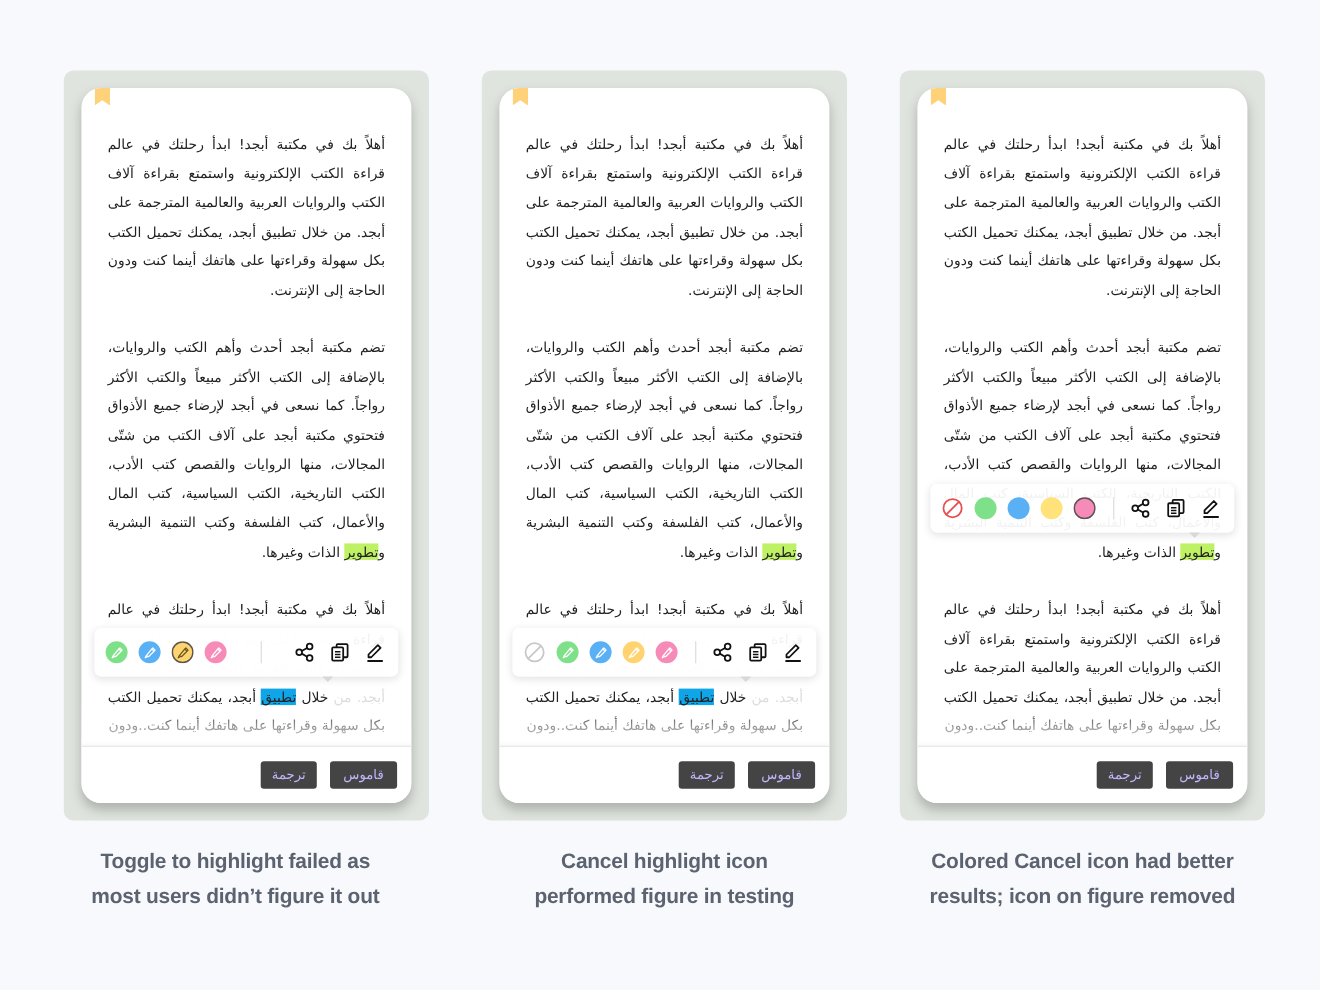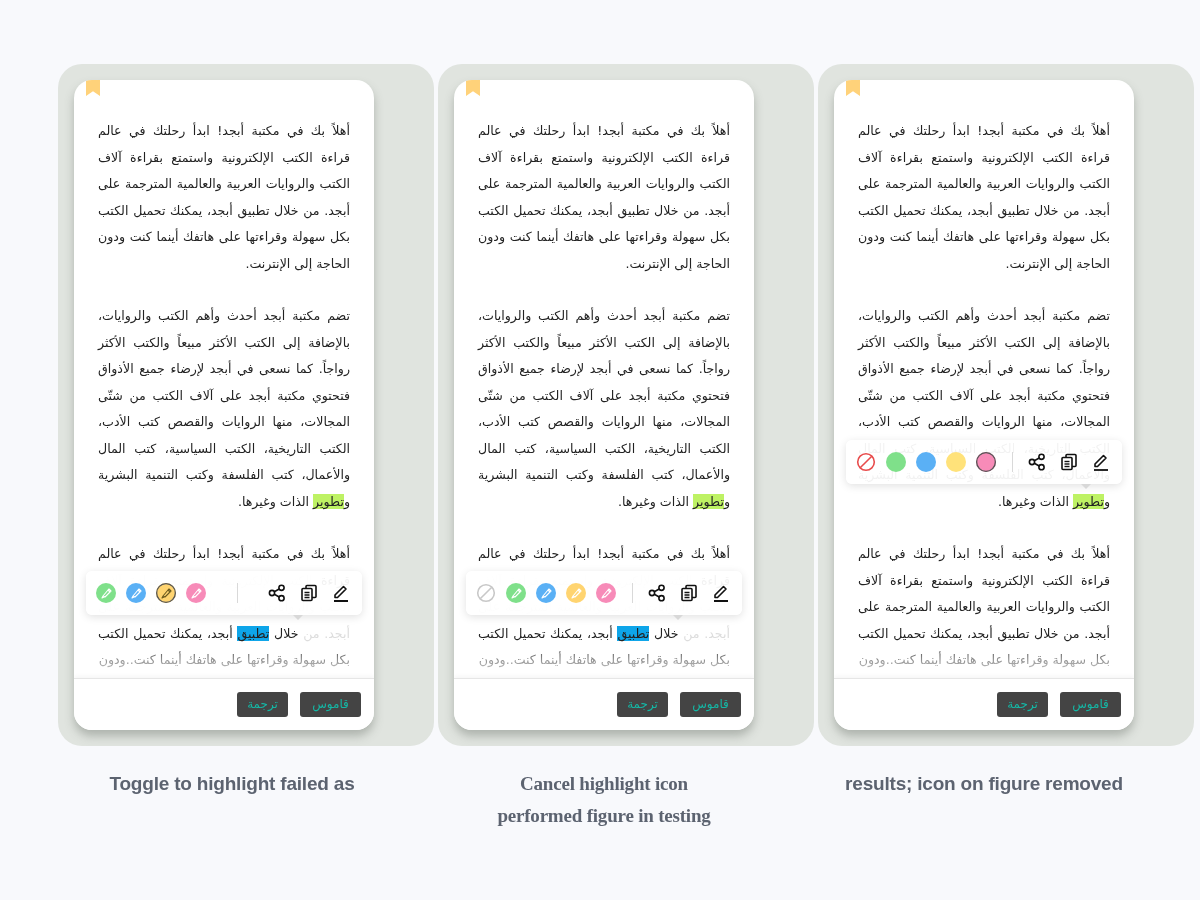--- a/index.html
+++ b/index.html
@@ -1,21 +1,21 @@
 <!DOCTYPE html>
 <html><head>
 <meta charset="utf-8">
 <style>
   * { box-sizing: border-box; margin: 0; padding: 0; }
   html, body { width: 1200px; height: 900px; background: #f8f9fc; overflow: hidden; }
   body { position: relative; font-family: "DejaVu Sans", sans-serif; }
 
   .frame {
-    position: absolute; top: 64px; width: 376px; height: 682px;
-    background: #e0e4df; border-radius: 24px;
+    position: absolute; top: 64px; width: 332px; height: 682px;
+    background: #e0e4df; border-radius: 9px;
   }
   .phone {
     position: absolute; left: 16px; top: 16px; width: 300px; height: 650px;
     background: #ffffff; border-radius: 18px; overflow: hidden;
     box-shadow: 0 6px 10px rgba(80,90,80,0.35);
   }
   .bookmark {
     position: absolute; left: 12px; top: 0; width: 14px; height: 16px;
     background: #ffd27a;
     clip-path: polygon(0 0, 100% 0, 100% 100%, 50% 70%, 0 100%);
@@ -33,21 +33,21 @@
     position: absolute; left: 0; right: 0; top: 560px; height: 38px;
     background: linear-gradient(to bottom, rgba(255,255,255,0), rgba(255,255,255,0.95));
   }
   .footer {
     position: absolute; left: 0; right: 0; bottom: 0; height: 52px;
     background: #fff; border-top: 1px solid #e6e6e6;
     box-shadow: 0 -2px 4px rgba(0,0,0,0.04);
   }
   .fbtn {
     position: absolute; top: 13px; height: 25px; border-radius: 3px;
-    background: #444444; color: #14b8a6; font-size: 12px; line-height: 25px; text-align: center;
+    background: #444444; color: #c4b5fd; font-size: 12px; line-height: 25px; text-align: center;
     direction: rtl;
   }
   .btn-dict { right: 13px; width: 61px; }
   .btn-trans { right: 86px; width: 51px; }
 
   .toolbar {
     position: absolute; height: 44px; background: #fff; border-radius: 6px;
     box-shadow: 0 2px 8px rgba(0,0,0,0.12);
     background: rgba(255,255,255,0.94);
   }
@@ -145,22 +145,23 @@
         </svg>
       <div class="notch" style="left:207px;"></div>
     </div>
 
     <div class="footer">
       <div class="fbtn btn-dict">قاموس</div>
       <div class="fbtn btn-trans">ترجمة</div>
     </div>
   </div>
 </div>
-<div class="caption" style="left:66px;">
+<div class="caption" style="left:48px;">
   <div>Toggle to highlight failed as</div>
+  <div>most users didn’t figure it out</div>
 </div>
 
 <div class="frame" style="left:438px;">
   <div class="phone">
     <div class="bookmark"></div>
     <div class="text-area">
       <p class="para">أهلاً بك في مكتبة أبجد! ابدأ رحلتك في عالم قراءة الكتب الإلكترونية واستمتع بقراءة آلاف الكتب والروايات العربية والعالمية المترجمة على أبجد. من خلال تطبيق أبجد، يمكنك تحميل الكتب بكل سهولة وقراءتها على هاتفك أينما كنت ودون الحاجة إلى الإنترنت.</p>
       <p class="para"><span>تضم مكتبة أبجد أحدث وأهم الكتب والروايات، بالإضافة إلى الكتب الأكثر مبيعاً والكتب الأكثر رواجاً. كما نسعى في أبجد لإرضاء جميع الأذواق فتحتوي مكتبة أبجد على آلاف الكتب من شتّى المجالات، منها الروايات والقصص كتب الأدب، الكتب التاريخية، الكتب السياسية، كتب المال والأعمال، كتب الفلسفة وكتب التنمية البشرية و</span><span class="hl-pink">تطوير</span><span> الذات وغيرها.</span></p>
       <p class="para"><span>أهلاً بك في مكتبة أبجد! ابدأ رحلتك في عالم قراءة</span> <span style="color:#ddd">الكتب الإلكترونية واستمتع بقراءة آلاف الكتب والروايات العربية والعالمية المترجمة على أبجد. من</span> <span>خلال </span><span class="hl-yellow">تطبيق</span><span> أبجد، يمكنك تحميل الكتب بكل سهولة وقراءتها على هاتفك أينما كنت..ودون</span></p>
     </div>
@@ -205,21 +206,21 @@
         </svg>
       <div class="notch" style="left:207px;"></div>
     </div>
 
     <div class="footer">
       <div class="fbtn btn-dict">قاموس</div>
       <div class="fbtn btn-trans">ترجمة</div>
     </div>
   </div>
 </div>
-<div class="caption" style="left:438px;font-family:Liberation Serif, serif;">
+<div class="caption" style="left:438px;">
   <div>Cancel highlight icon</div>
   <div>performed figure in testing</div>
 </div>
 
 <div class="frame" style="left:818px;">
   <div class="phone">
     <div class="bookmark"></div>
     <div class="text-area">
       <p class="para">أهلاً بك في مكتبة أبجد! ابدأ رحلتك في عالم قراءة الكتب الإلكترونية واستمتع بقراءة آلاف الكتب والروايات العربية والعالمية المترجمة على أبجد. من خلال تطبيق أبجد، يمكنك تحميل الكتب بكل سهولة وقراءتها على هاتفك أينما كنت ودون الحاجة إلى الإنترنت.</p>
       <p class="para"><span>تضم مكتبة أبجد أحدث وأهم الكتب والروايات، بالإضافة إلى الكتب الأكثر مبيعاً والكتب الأكثر رواجاً. كما نسعى في أبجد لإرضاء جميع الأذواق فتحتوي مكتبة أبجد على آلاف الكتب من شتّى المجالات، منها الروايات والقصص كتب الأدب، الكتب التاريخية، الكتب السياسية، كتب المال والأعمال، كتب الفلسفة وكتب التنمية البشرية و</span><span class="hl-pink">تطوير</span><span> الذات وغيرها.</span></p>
@@ -251,14 +252,15 @@
       <div class="notch" style="left:235px;"></div>
     </div>
 
     <div class="footer">
       <div class="fbtn btn-dict">قاموس</div>
       <div class="fbtn btn-trans">ترجمة</div>
     </div>
   </div>
 </div>
 <div class="caption" style="left:818px;">
+  <div>Colored Cancel icon had better</div>
   <div>results; icon on figure removed</div>
 </div>
 
 </body></html>

